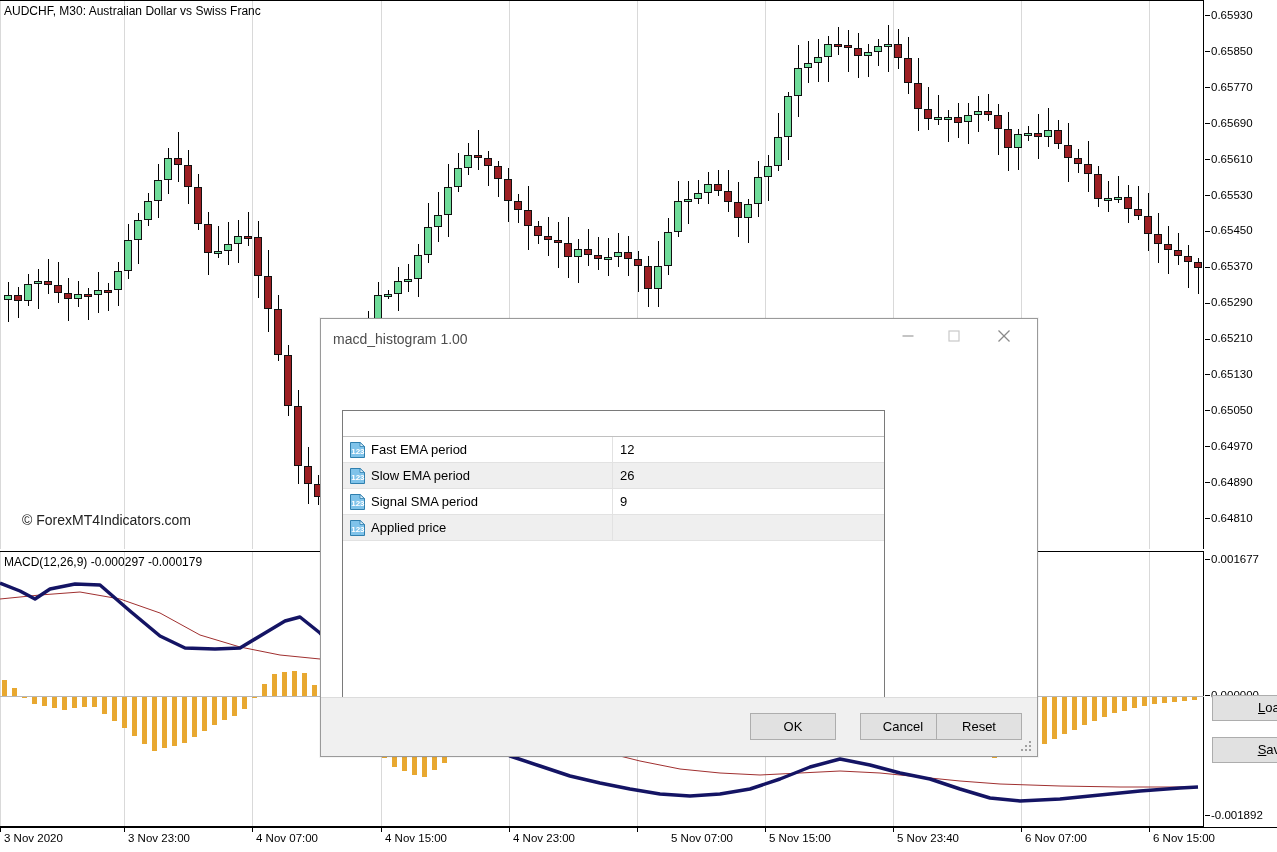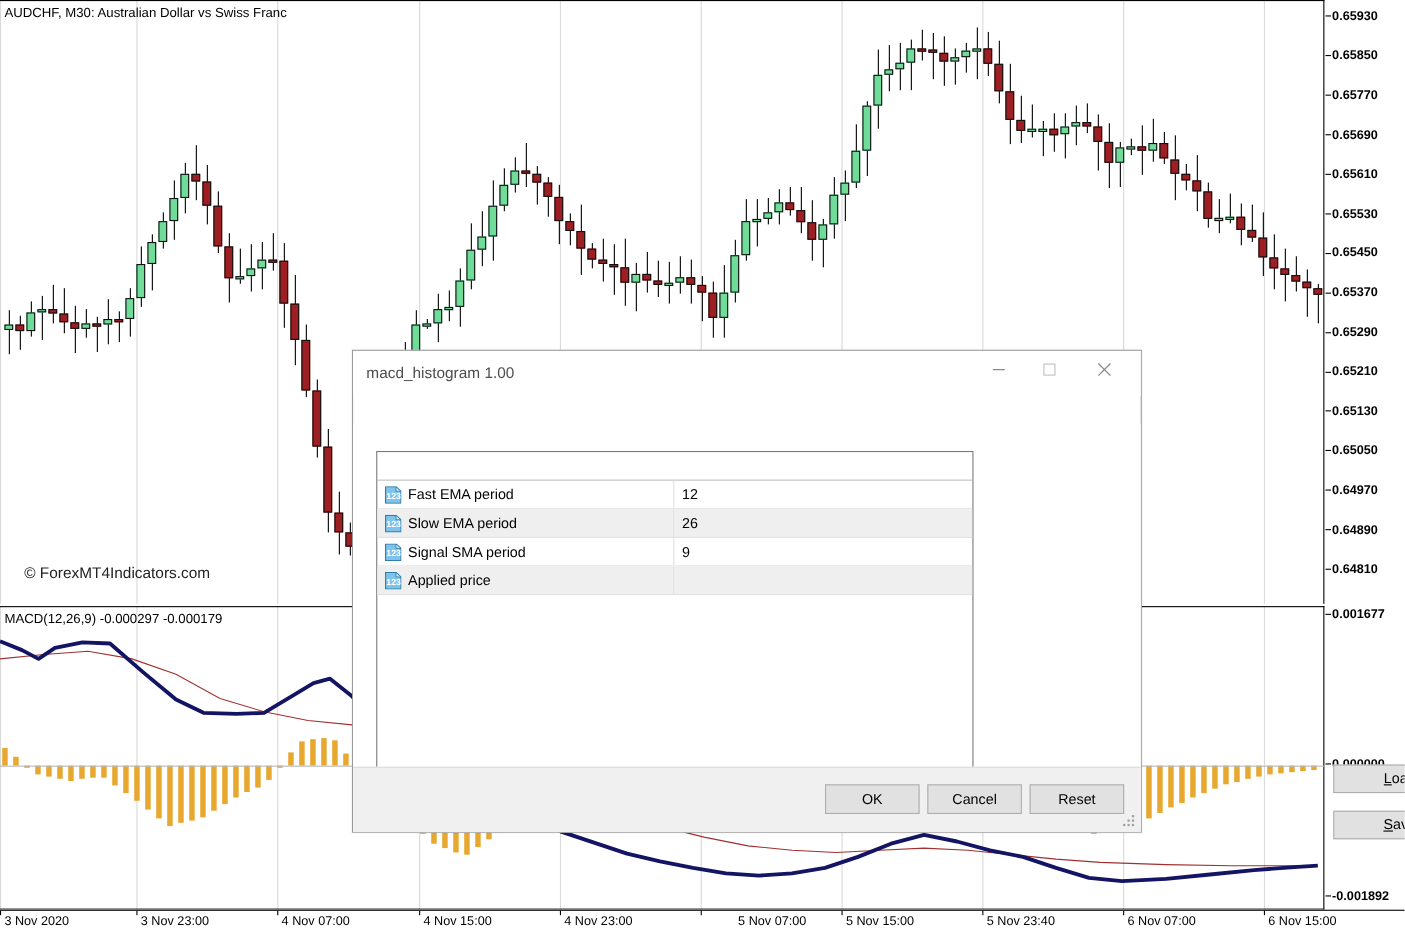--- a/index.html
+++ b/index.html
@@ -15,21 +15,21 @@
     border-right:1px solid #000;box-sizing:border-box;}
   .pane-price .pane-border{border-top:1px solid #000;}
   .pane-macd .pane-border{border-top:1px solid #000;border-bottom:1px solid #000;}
 
   .symbol-label{position:absolute;left:4px;top:4px;font-size:12px;color:#000;white-space:nowrap;}
   .macd-label{position:absolute;left:4px;top:4px;font-size:12px;color:#000;white-space:nowrap;}
 
   .copyright{position:absolute;left:22px;top:512px;font-size:14px;color:#222;white-space:nowrap;}
 
   
-  .pricescale{position:absolute;left:1205px;top:0;width:72px;height:100%;font-weight:bold;}
+  .pricescale{position:absolute;left:1205px;top:0;width:72px;height:100%;}
   .ptick{position:absolute;left:0;font-size:11.5px;color:#000;white-space:nowrap;}
   .ptick .dash{display:inline-block;width:5px;border-top:1px solid #000;vertical-align:middle;margin-right:1px;}
 
   
   .timescale{position:absolute;left:0;top:827px;width:1277px;height:25px;background:#fff;
     border-top:1px solid #000;box-sizing:border-box;}
   .ttick{position:absolute;top:4px;font-size:11.5px;color:#000;white-space:nowrap;}
   .tmark{position:absolute;top:0;width:1px;height:4px;background:#000;}
 
   .vgrid{position:absolute;top:0;width:1px;background:#d9d9d9;}
@@ -866,21 +866,21 @@
 
       <div class="btn btnside btn-load" style="top:310px;">
         <span class="u">L</span><span>oad</span>
       </div>
       <div class="btn btnside btn-load" style="top:352px;">
         <span class="u">S</span><span>ave</span>
       </div>
 
       <div class="footer">
         <div class="fbtn" style="left:429px;">OK</div>
-        <div class="fbtn" style="left:522px;">Cancel</div>
+        <div class="fbtn" style="left:539px;">Cancel</div>
         <div class="fbtn" style="left:615px;">Reset</div>
         <div class="grip">
           <i style="left:8px;top:0;"></i>
             <i style="left:4px;top:4px;"></i>
             <i style="left:8px;top:4px;"></i>
           <i style="left:0;top:8px;"></i>
             <i style="left:4px;top:8px;"></i>
             <i style="left:8px;top:8px;"></i>
         </div>
       </div>

